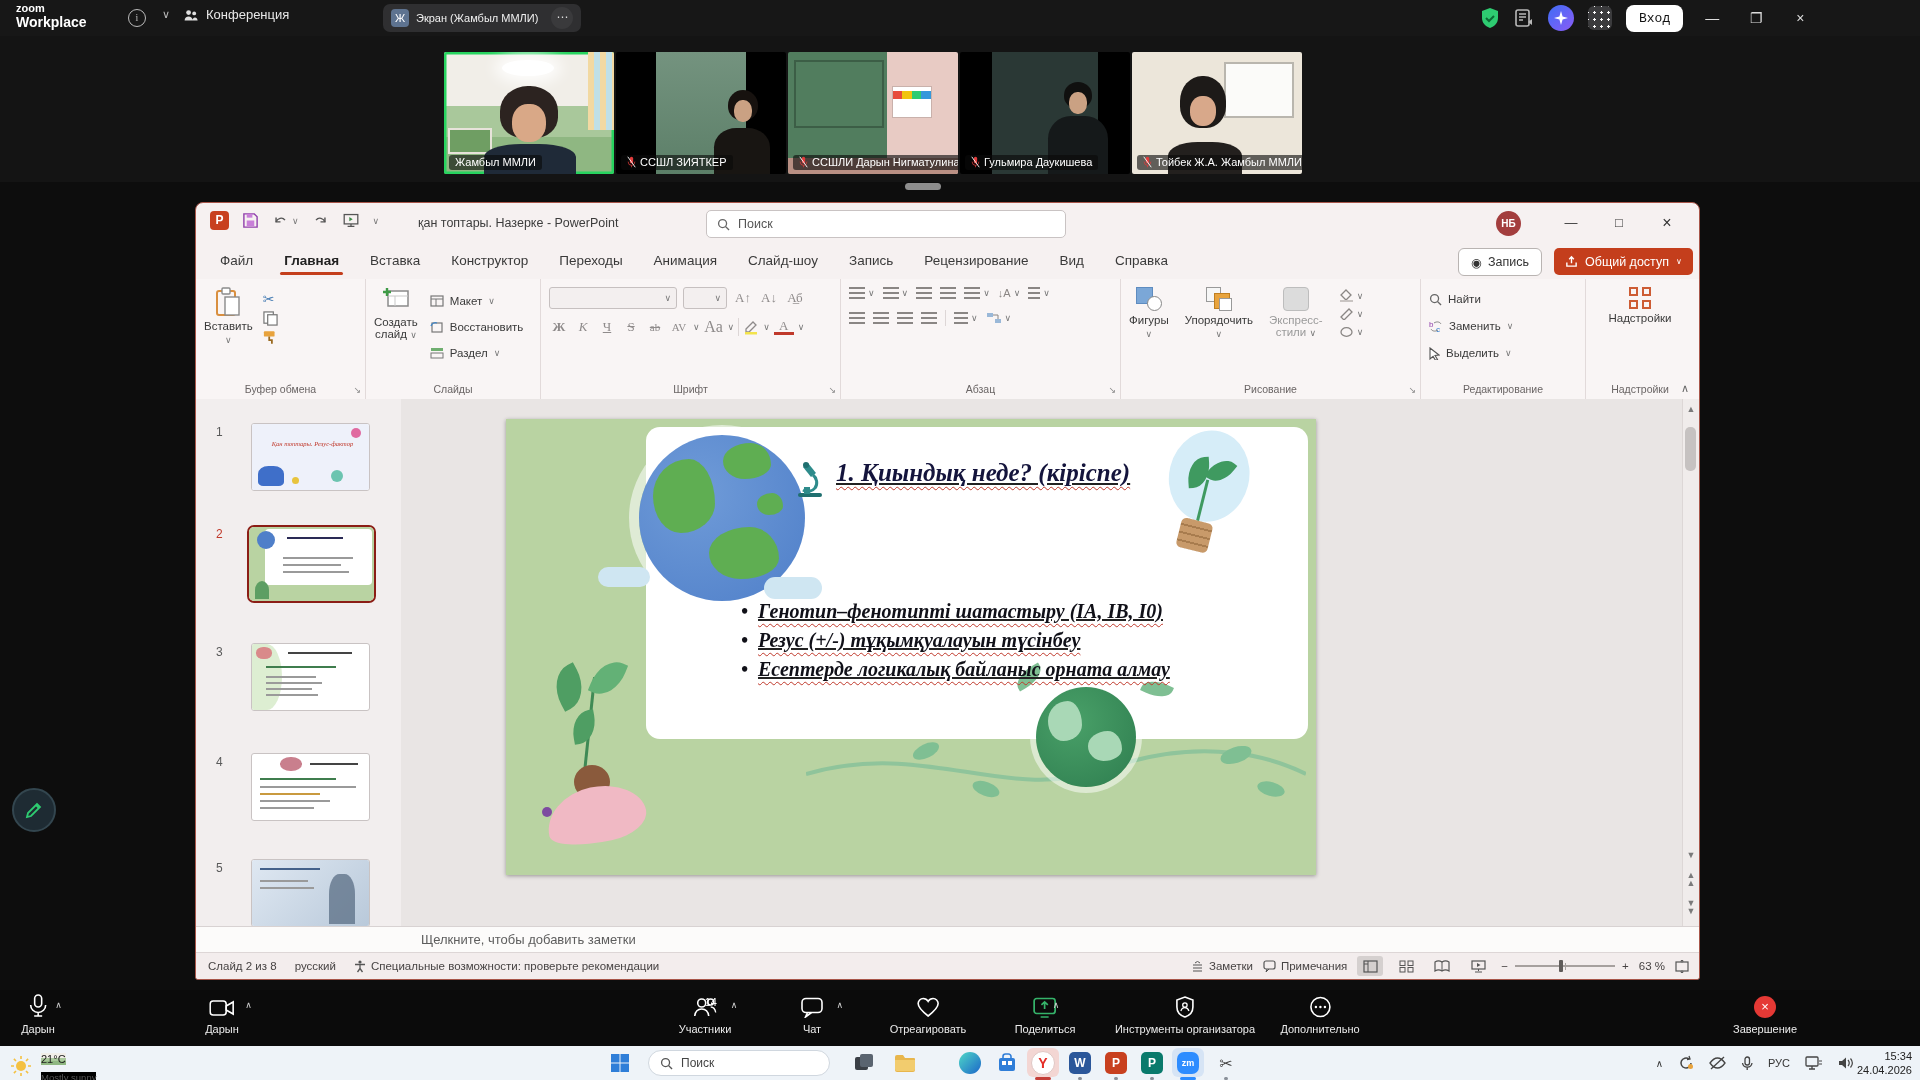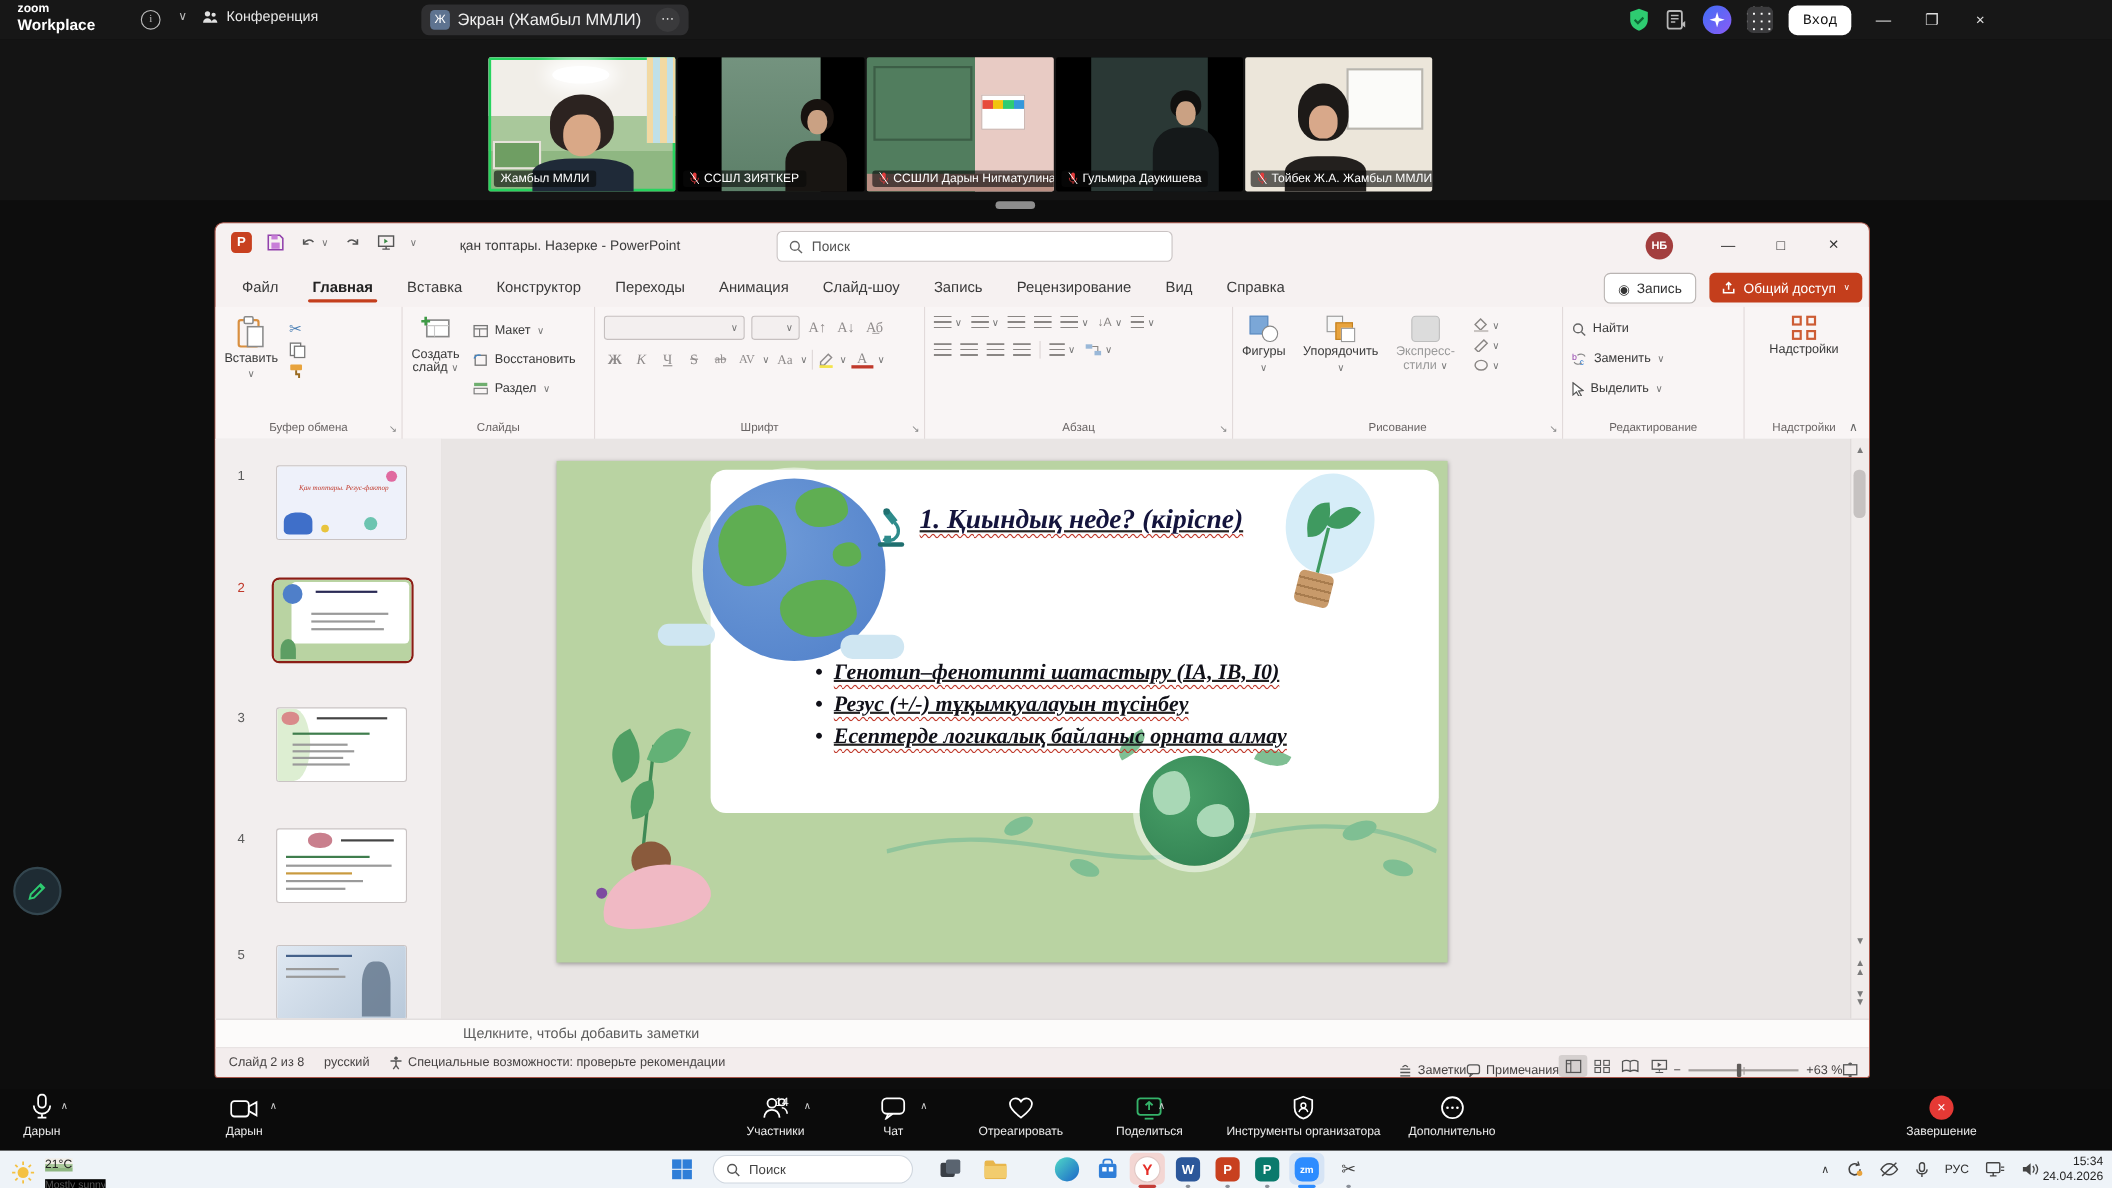--- a/index.html
+++ b/index.html
@@ -9,21 +9,21 @@
   
   .ztb{position:absolute;left:0;top:0;right:0;height:36px;background:#171717;color:#ddd;}
   .zlogo{position:absolute;left:16px;top:3px;line-height:1.05;color:#fff;}
   .zlogo .l1{font-size:11px;font-weight:700;display:block;}
   .zlogo .l2{font-size:14px;font-weight:700;display:block;}
   .zinfo{position:absolute;left:128px;top:9px;width:16px;height:16px;border:1.4px solid #bbb;border-radius:50%;font-size:10px;color:#bbb;text-align:center;line-height:16px;font-family:"Liberation Serif",serif;}
   .zchev{position:absolute;left:162px;top:8px;color:#bbb;font-size:11px;}
   .zconf{position:absolute;left:183px;top:7px;display:flex;gap:7px;align-items:center;font-size:13px;color:#e8e8e8;}
   .ztab{position:absolute;left:383px;top:4px;height:28px;background:#2f2f31;border-radius:7px;display:flex;align-items:center;gap:7px;padding:0 8px;}
   .ztab .badge{width:18px;height:18px;background:#5e7390;color:#fff;border-radius:4px;font-size:11px;text-align:center;line-height:18px;}
-  .ztab .lbl{font-size:15px;color:#f0f0f0;}
+  .ztab .lbl{font-size:11px;color:#f0f0f0;}
   .ztab .dots{width:22px;height:22px;border-radius:50%;background:#3a3a3c;color:#ddd;text-align:center;line-height:20px;font-size:12px;margin-left:6px;}
   .ztbr{position:absolute;right:0;top:0;height:36px;display:flex;align-items:center;gap:14px;padding-right:10px;left:1480px;}
   .aibtn{width:26px;height:26px;border-radius:50%;background:linear-gradient(135deg,#3f6df5,#8b5cf6);display:flex;align-items:center;justify-content:center;}
   .appsbtn{width:24px;height:24px;border-radius:6px;background:#3b3b3d;background-image:radial-gradient(#fff 1.2px,transparent 1.3px);background-size:7px 7px;background-position:3px 3px;}
   .loginbtn{height:27px;padding:0 13px;background:#fff;color:#111;border-radius:8px;font-size:13px;line-height:27px;font-family:Liberation Mono, monospace;}
   .wctl{font-size:14px;color:#ddd;width:30px;text-align:center;}
 
   
   .strip{position:absolute;left:0;top:36px;right:0;height:146px;background:#141414;}
   .tile{position:absolute;top:16px;height:122px;width:170px;background:#1e1e1e;overflow:hidden;border-radius:2px;}
@@ -141,21 +141,21 @@
   .palm{position:absolute;left:18px;top:130px;width:100px;height:56px;background:#f0b9c4;border-radius:50% 50% 40% 60%/70% 60% 40% 30%;transform:rotate(-12deg);}
   .nail{position:absolute;left:14px;top:150px;width:10px;height:10px;background:#7d4ba0;border-radius:50%;}
   .earth2{position:absolute;left:530px;top:268px;width:100px;height:100px;border-radius:50%;background:radial-gradient(circle at 38% 35%,#49a068,#2e7d4f);box-shadow:0 0 0 6px rgba(255,255,255,.5);}
   .eleaf{position:absolute;background:#7fbf93;border-radius:80% 0 80% 0;}
   .vscroll{position:absolute;right:0;top:0;width:16px;bottom:0;background:#f0eceb;border-left:1px solid #ddd7d6;}
   .vthumb{position:absolute;left:2px;width:11px;background:#c6c2c1;border-radius:5px;}
   .sarr{position:absolute;left:0;width:16px;height:16px;color:#7a7a7a;font-size:9px;text-align:center;line-height:16px;}
   .notes{position:absolute;left:0;right:0;bottom:26px;height:26px;background:#fcfbfa;border-top:1px solid #d8d2d2;font-size:13px;color:#5d5d5d;line-height:26px;}
   .pstatus{position:absolute;left:0;right:0;bottom:0;height:26px;background:#f3eded;border-top:1px solid #ddd6d6;font-size:11.5px;color:#474343;border-radius:0 0 3px 3px;}
   .stl{position:absolute;left:12px;top:0;height:26px;display:flex;align-items:center;gap:18px;}
-  .str{position:absolute;right:10px;top:0;height:26px;display:flex;align-items:flex-end;gap:0;}
+  .str{position:absolute;right:10px;top:0;height:26px;display:flex;align-items:center;gap:10px;}
   .viewbtn{width:26px;height:20px;display:flex;align-items:center;justify-content:center;border-radius:3px;}
   .viewbtn.on{background:#d5d0cf;}
   .sldr{display:flex;align-items:center;gap:7px;}
   .track{position:relative;width:100px;height:2px;background:#a6a09e;}
   .track .tick{position:absolute;left:50%;top:-2.5px;width:1px;height:7px;background:#a6a09e;}
   .track .th{position:absolute;left:44%;top:-5px;width:4px;height:12px;background:#605c5a;border-radius:1px;}
 
   
   .zbar{position:absolute;left:0;right:0;top:990px;height:56px;background:#0b0b0b;color:#fff;}
   .zitem{position:absolute;top:4px;text-align:center;transform:translateX(-50%);}
@@ -450,21 +450,21 @@
           <span class="gletter">А̲б</span>
         </div>
         <div style="display:flex;gap:4px;align-items:center;margin-top:9px">
           <span class="gletter" style="font-weight:700">Ж</span>
           <span class="gletter" style="font-style:italic">К</span>
           <span class="gletter" style="text-decoration:underline">Ч</span>
           <span class="gletter" style="text-decoration:line-through">S</span>
           <span class="gletter" style="text-decoration:line-through;font-size:11px">ab</span>
           <span class="gletter" style="font-size:11px"><span>AV</span></span>
             <span class="cv">∨</span>
-          <span class="gletter" style="font-size:12px"><span>Aa</span></span>
+          <span class="gletter" style="font-size:16px"><span>Aa</span></span>
             <span class="cv">∨</span>
           <span style="width:1px;height:18px;background:#ddd6d6"></span>
           <svg width="16" height="16" viewBox="0 0 16 16">
               <path d="M3 10L10 3l3 3-7 7H3z" fill="none" stroke="#8f8b8b" stroke-width="1.3"></path>
               <rect x="2" y="13" width="12" height="2.5" fill="#f3e34c"></rect>
             </svg>
             <span class="cv">∨</span>
           <span class="gletter" style="border-bottom:3px solid #c0392b;line-height:1">А</span>
             <span class="cv">∨</span>
         </div>

